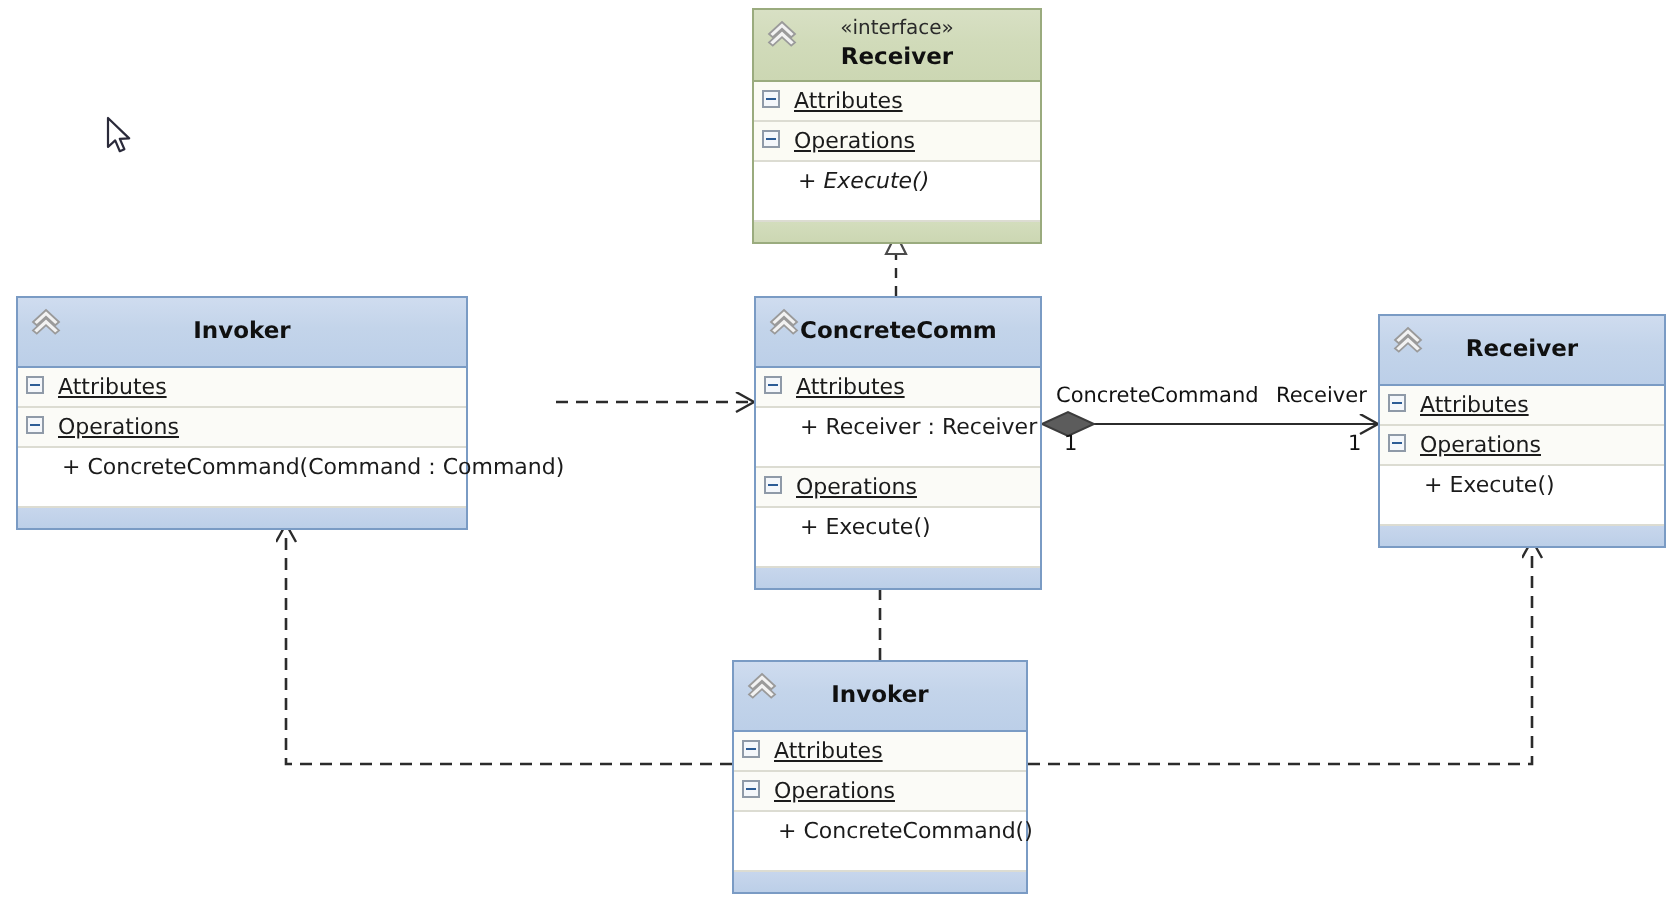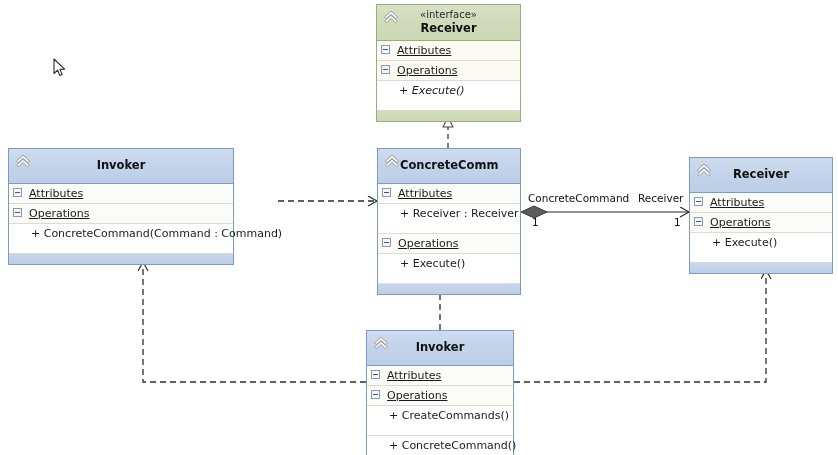--- a/index.html
+++ b/index.html
@@ -285,21 +285,20 @@
       <span class="cname" style="line-height:25px;">Invoker</span>
     </div>
     <div class="compart">
       <span class="minus"></span>
       <span>Attributes</span>
     </div>
     <div class="compart">
       <span class="minus"></span>
       <span>Operations</span>
     </div>
-    <div class="memb">+ CreateCommands()</div>
     <div class="memb">+ ConcreteCommand()</div>
     <div class="boxfoot"></div>
   </div>
 
   <div class="cursor" style="left:53px; top:58px;">
     <svg viewBox="0 0 14 20" width="14" height="20">
       <path d="M1,1 L1,15.5 L4.6,12.2 L6.9,17.6 L9.2,16.6 L6.9,11.4 L11.6,11.2 Z" fill="#ffffff" stroke="#2a2a3a" stroke-width="1.1" stroke-linejoin="round"></path>
     </svg>
   </div>
 

